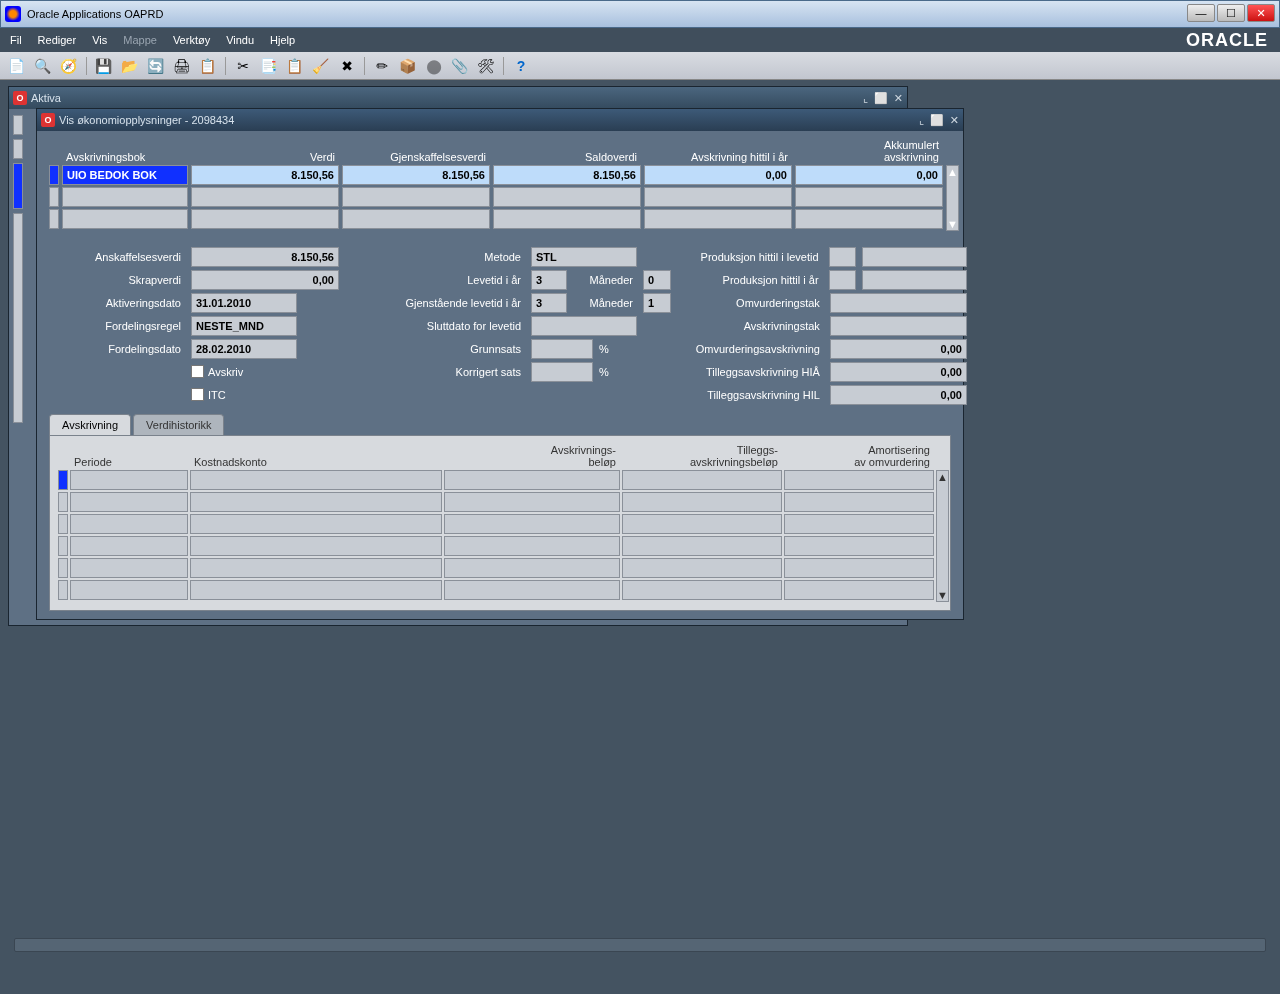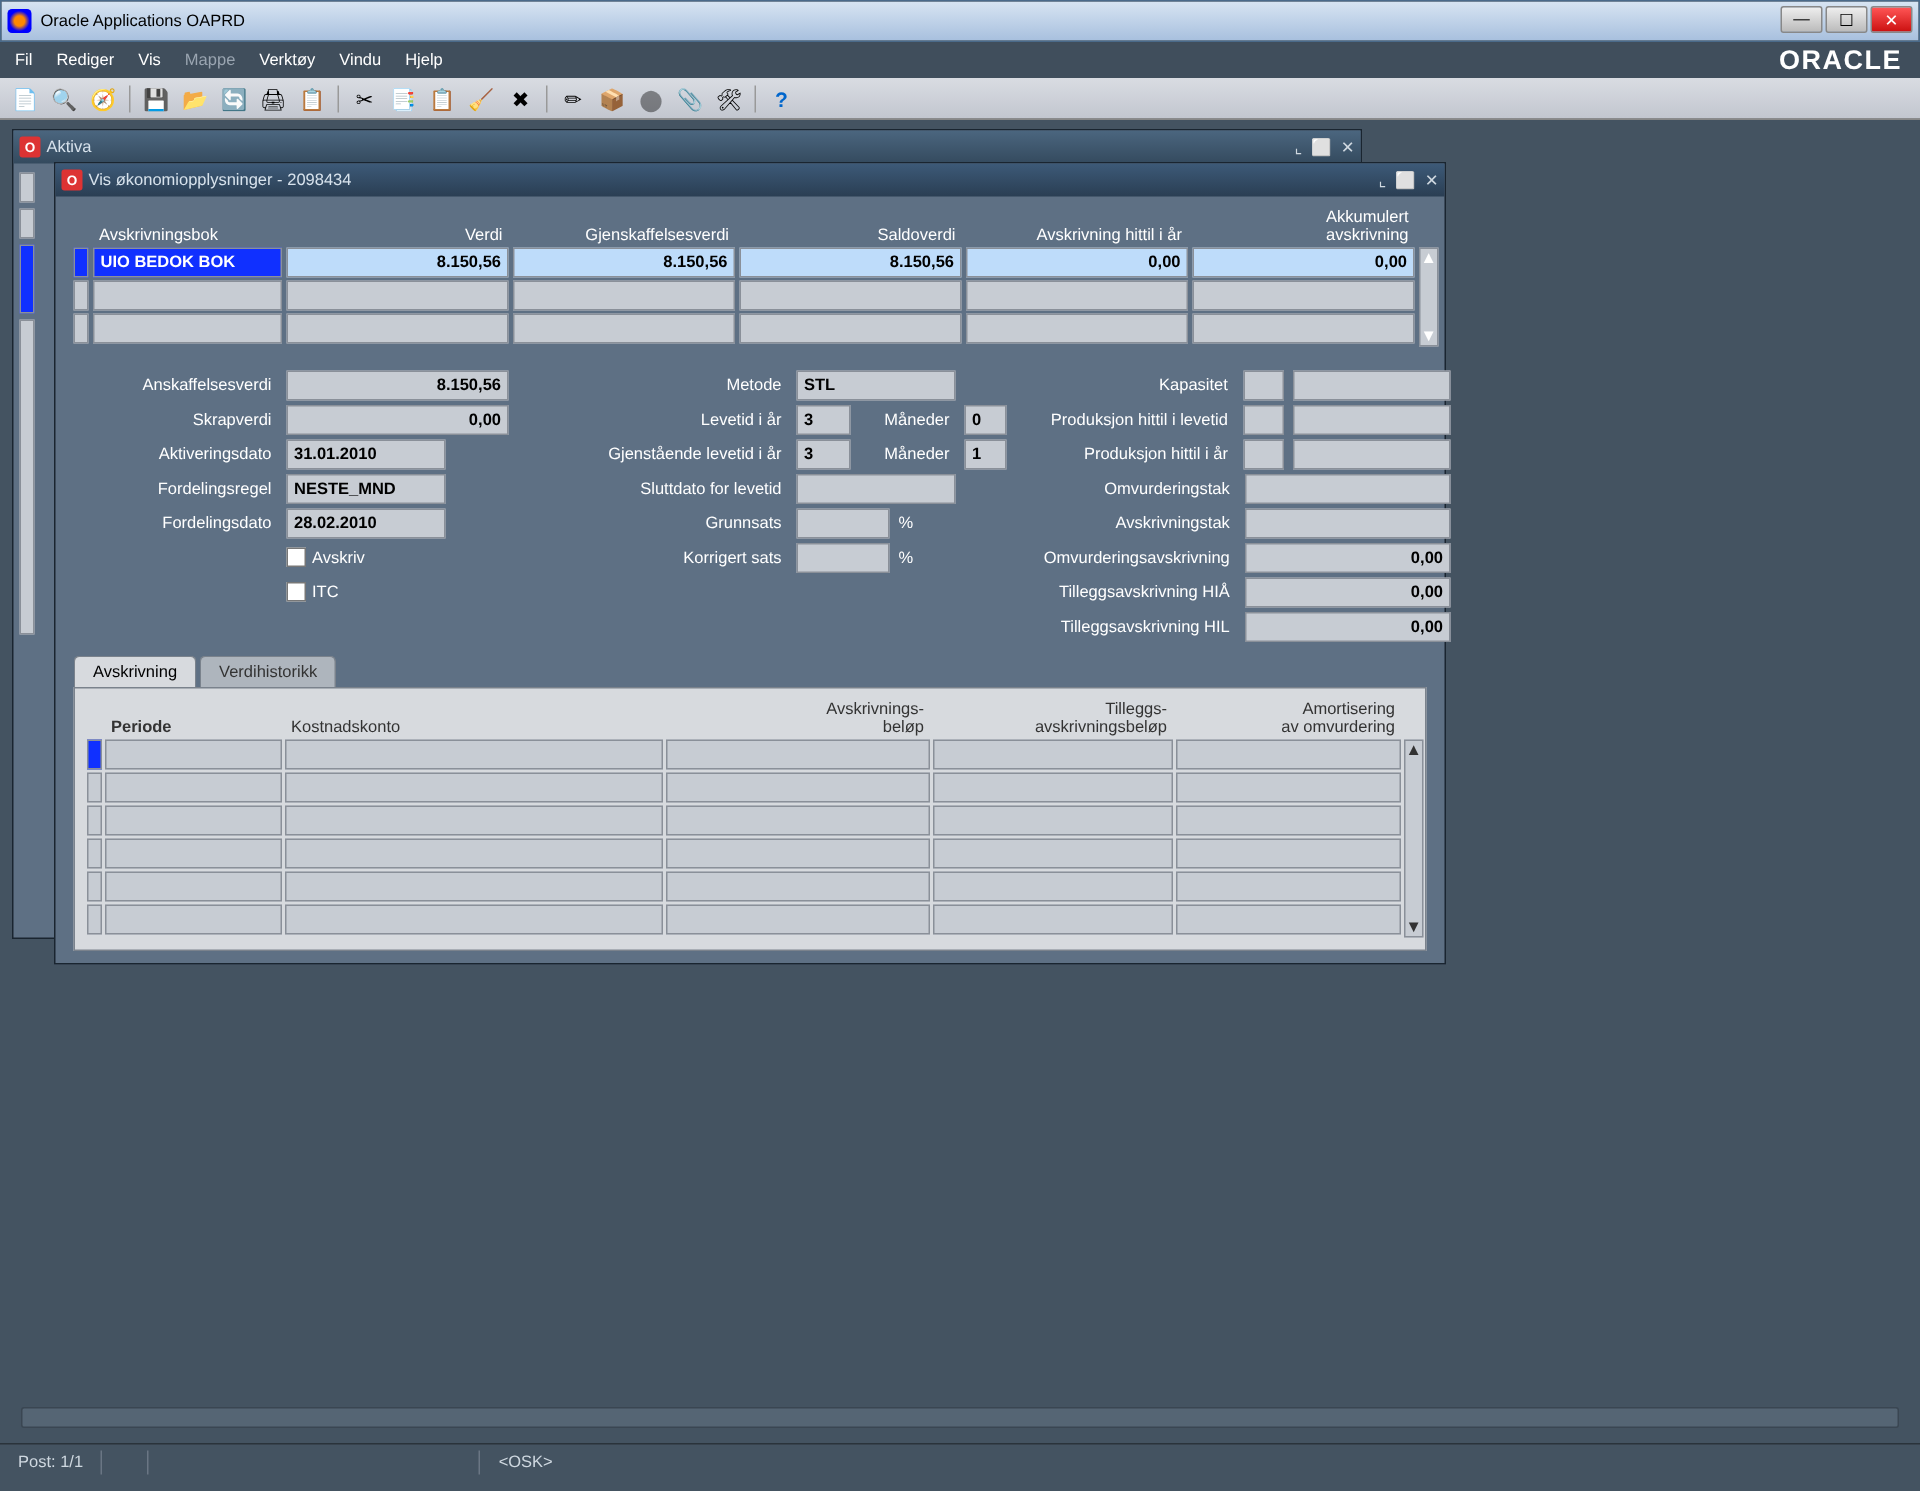--- a/index.html
+++ b/index.html
@@ -252,25 +252,20 @@
             </div>
           <div class="form-row">
               <div class="form-label" style="width:176px">Korrigert sats</div>
               <div class="form-input" style="width:62px"></div>
               <span>%</span>
             </div>
         </div>
 
         <div style="width:286px;">
           <div class="form-row">
-              <div class="form-label" style="width:146px">Kapasitet</div>
-              <div class="form-input" style="width:28px"></div>
-              <div class="form-input" style="width:108px"></div>
-            </div>
-          <div class="form-row">
               <div class="form-label" style="width:146px">Produksjon hittil i levetid</div>
               <div class="form-input" style="width:28px"></div>
               <div class="form-input" style="width:108px"></div>
             </div>
           <div class="form-row">
               <div class="form-label" style="width:146px">Produksjon hittil i år</div>
               <div class="form-input" style="width:28px"></div>
               <div class="form-input" style="width:108px"></div>
             </div>
           <div class="form-row">
@@ -296,21 +291,21 @@
         </div>
       </div>
 
       <div class="tabs">
         <div class="tab active">Avskrivning</div>
         <div class="tab">Verdihistorikk</div>
       </div>
       <div class="tab-panel">
         <div class="tbl-headers">
           <div style="width:10px"></div>
-          <div class="th" style="width:118px; text-align:left; justify-content:flex-end;font-weight:bold;">Periode</div>
+          <div class="th" style="width:118px; text-align:left; justify-content:flex-end;">Periode</div>
           <div class="th" style="width:252px; text-align:left; justify-content:flex-end;">Kostnadskonto</div>
           <div class="th" style="width:176px">
               <span>Avskrivnings-</span>
               <span>beløp</span>
             </div>
           <div class="th" style="width:160px">
               <span>Tilleggs-</span>
               <span>avskrivningsbeløp</span>
             </div>
           <div class="th" style="width:150px">
@@ -377,22 +372,13 @@
       </div>
 
 
     </div>
   </div>
 
 </div>
 
 <div style="height:56px; background:#445361; position:relative;">
   <div class="status-inner"></div>
-  <div class="statusbar" style="position:absolute; bottom:8px; left:0; right:0;">
-    <div class="status-cell">Post: 1/1</div>
-    <div class="status-sep"></div>
-    <div class="status-cell" style="width:30px"></div>
-    <div class="status-sep"></div>
-    <div class="status-cell" style="width:220px"></div>
-    <div class="status-sep"></div>
-    <div class="status-cell">&lt;OSK&gt;</div>
-  </div>
 </div>
 
 </body></html>

